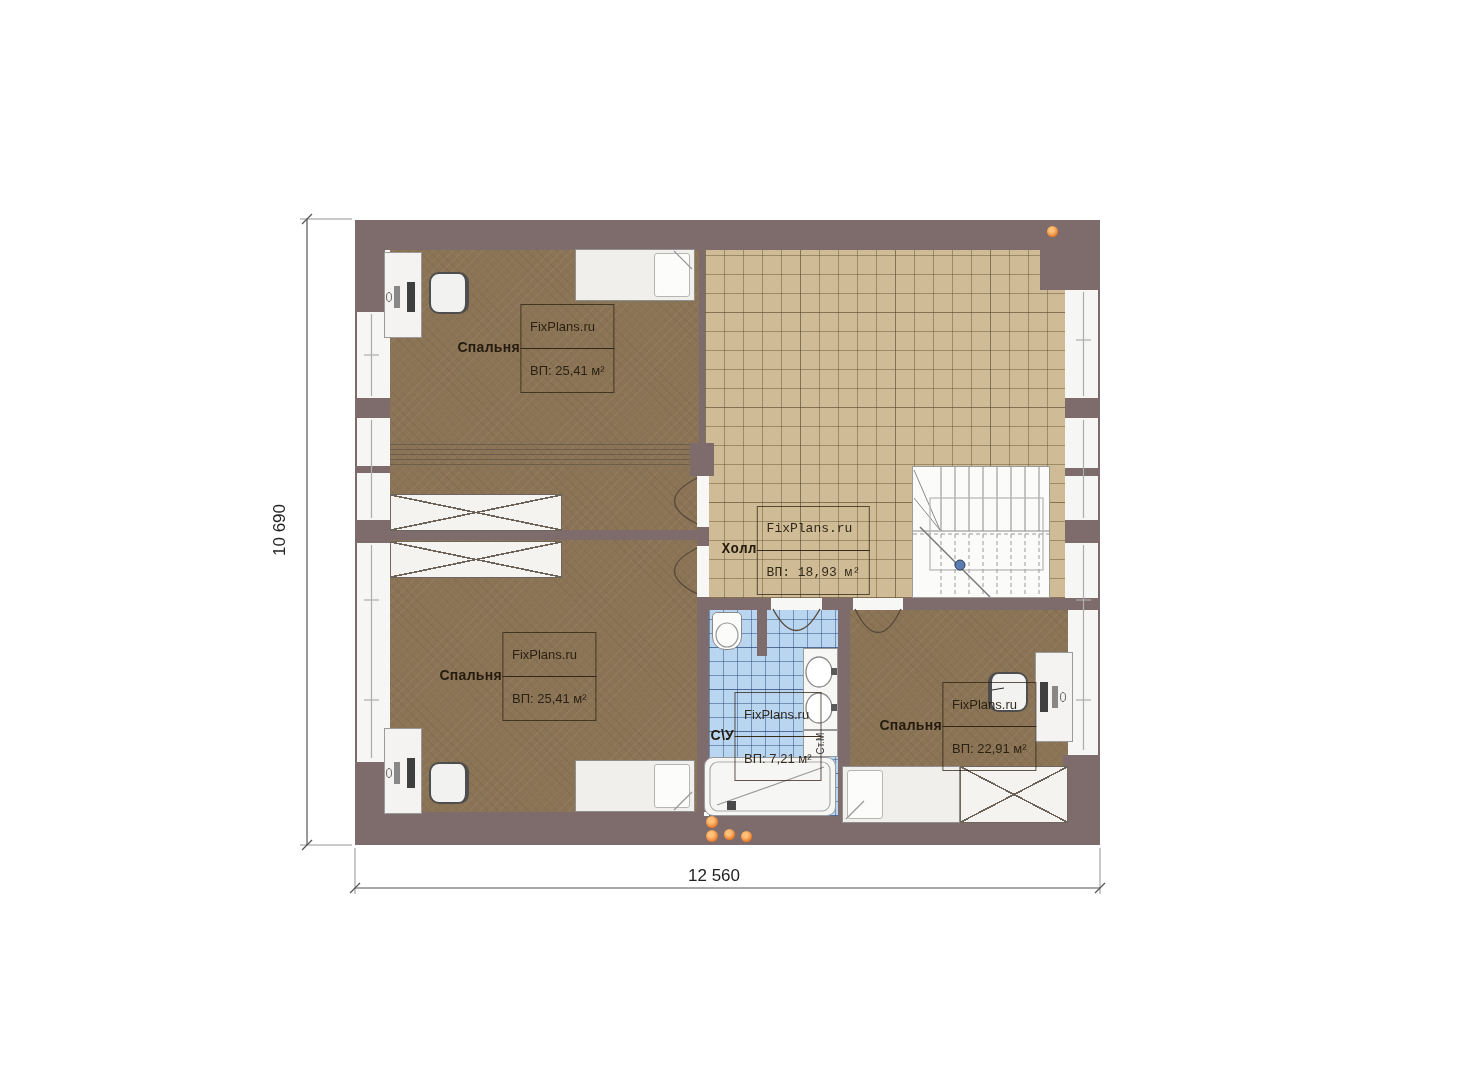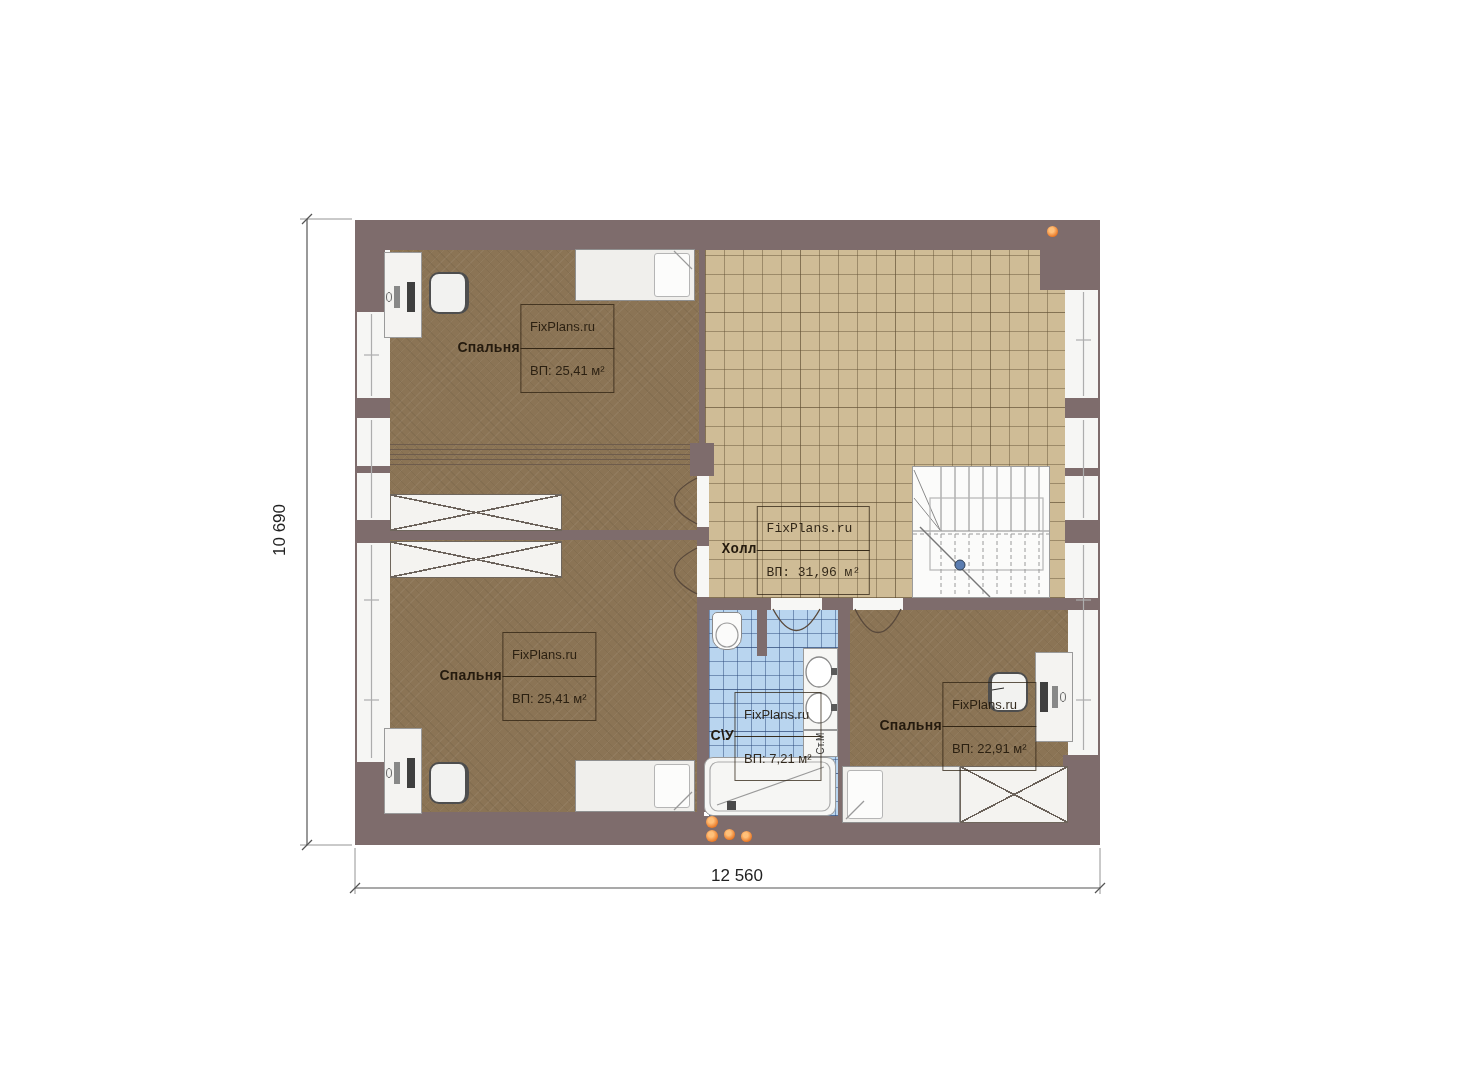--- a/index.html
+++ b/index.html
@@ -261,21 +261,21 @@
     <div>
       <div class="wm-row">FixPlans.ru</div>
       <div class="wm-row">ВП: 25,41 м²</div>
     </div>
   </div>
 
   <div class="room-label" style="left:796px;top:506px;font-family:Liberation Mono, monospace;">
     <div class="room-name">Холл</div>
     <div>
       <div class="wm-row">FixPlans.ru</div>
-      <div class="wm-row">ВП: 31,96 м²</div>
+      <div class="wm-row">ВП: 18,93 м²</div>
     </div>
   </div>
 
   <div class="room-label" style="left:518px;top:632px;">
     <div class="room-name">Спальня</div>
     <div>
       <div class="wm-row">FixPlans.ru</div>
       <div class="wm-row">ВП: 25,41 м²</div>
     </div>
   </div>
@@ -290,15 +290,15 @@
 
   <div class="room-label" style="left:958px;top:682px;">
     <div class="room-name">Спальня</div>
     <div>
       <div class="wm-row">FixPlans.ru</div>
       <div class="wm-row">ВП: 22,91 м²</div>
     </div>
   </div>
 
   <div class="dim" style="left:280px;top:530px;transform:translate(-50%,-50%) rotate(-90deg);">10 690</div>
-  <div class="dim" style="left:737px;top:866px;transform:translateX(-50%);">12 560</div>
+  <div class="dim" style="left:714px;top:866px;transform:translateX(-50%);">12 560</div>
 
 </div>
 
 </body></html>

